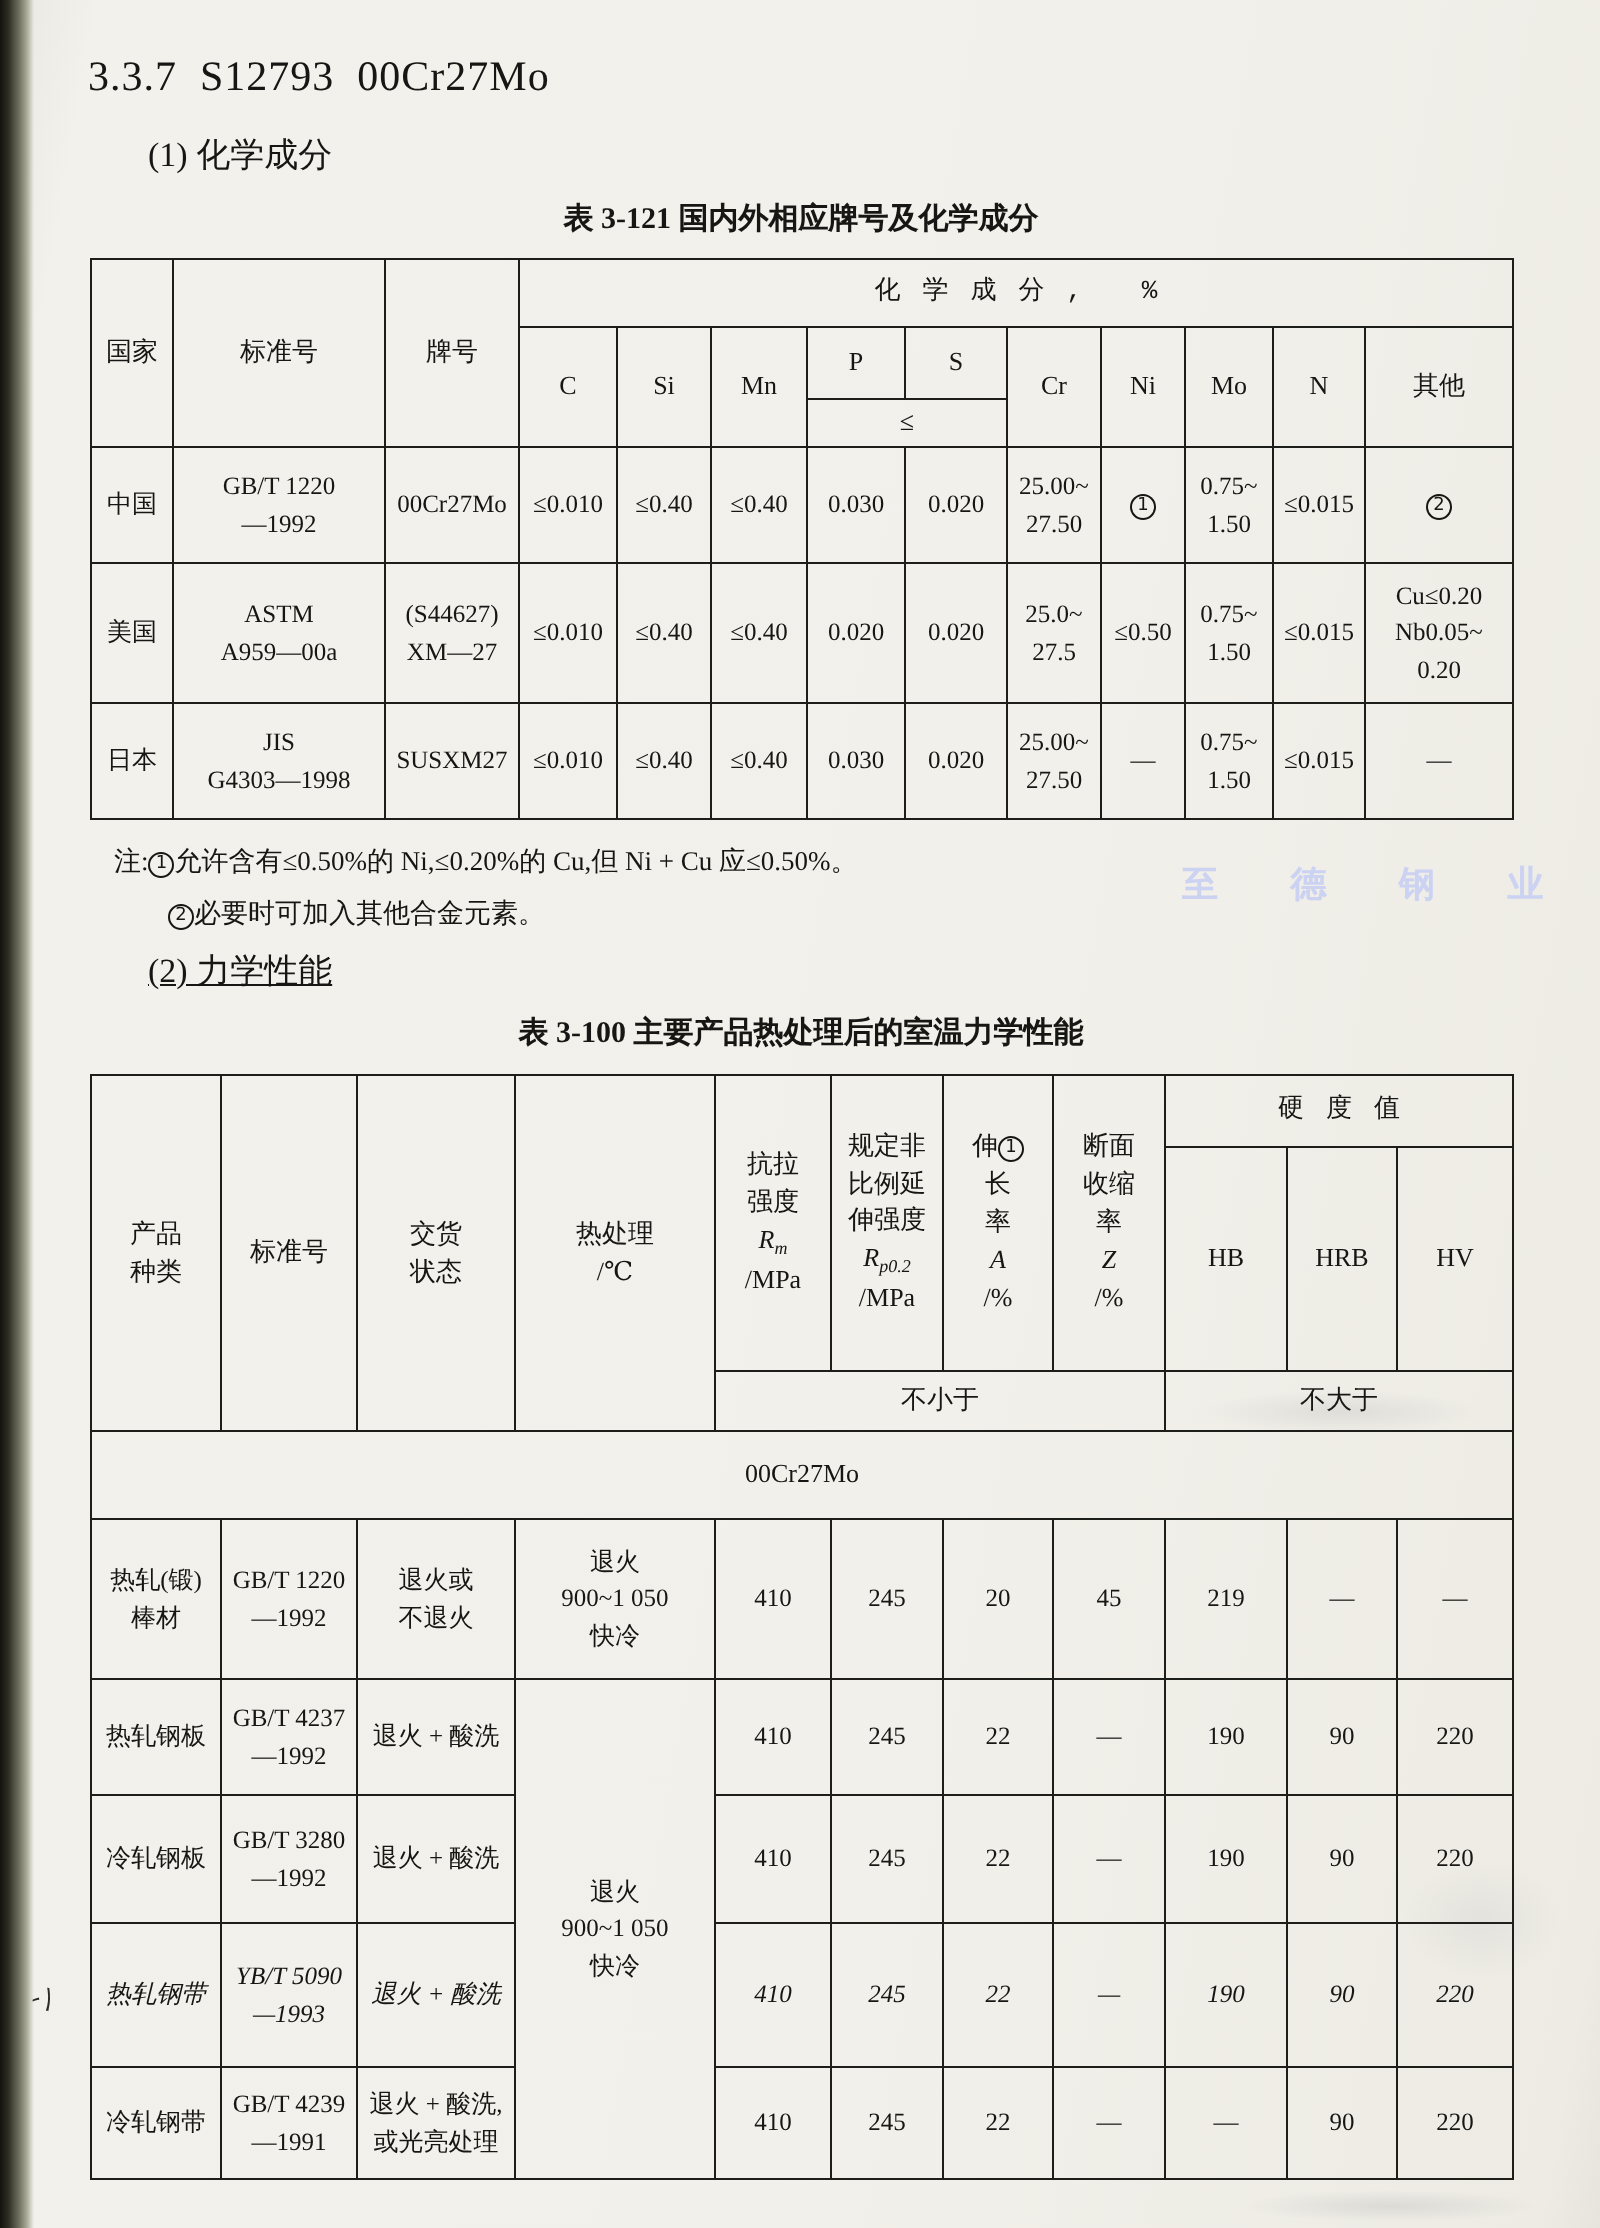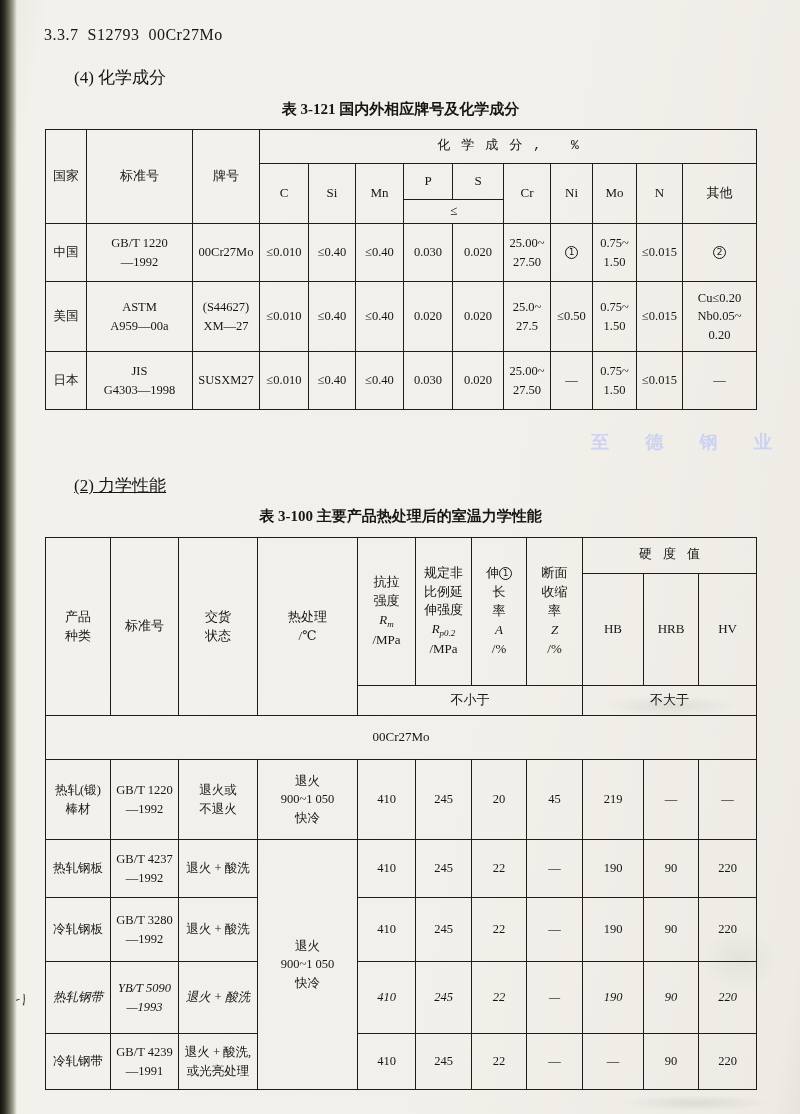--- a/index.html
+++ b/index.html
@@ -8,21 +8,21 @@
     font-family:"Liberation Serif","DejaVu Serif",serif;color:#161614;
   }
   .page{
     position:absolute;inset:0;overflow:hidden;
     background:linear-gradient(100deg,#e9e7e1 0%,#f3f1eb 5%,#f2f0ea 60%,#edebe4 97%,#e6e4dc 100%);
   }
   .spine{
     position:absolute;left:0;top:0;width:17px;height:100%;
     background:linear-gradient(to right,#13130d 0%,#2e2e24 25%,#6d6d5d 55%,#a7a796 78%,rgba(170,168,155,0) 100%);
   }
-  .heading{position:absolute;left:44px;top:26px;font-size:16px;letter-spacing:.5px;white-space:pre;}
+  .heading{position:absolute;left:44px;top:26px;font-size:21px;letter-spacing:.5px;white-space:pre;}
   .sub{position:absolute;font-size:17px;}
   .sub1{left:74px;top:66px;}
   .sub2{left:74px;top:474px;text-decoration:underline;}
   .caption{position:absolute;left:45px;width:711px;text-align:center;font-weight:bold;font-size:15px;}
   .cap1{top:100px;}
   .cap2{top:507px;}
   table.t{position:absolute;border-collapse:collapse;table-layout:fixed;width:711px;background:transparent;}
   .t1{left:45px;top:129px;}
   .t2{left:45px;top:537px;}
   .t th,.t td{
@@ -72,21 +72,21 @@
   .art2{left:620px;top:1095px;width:150px;height:16px;background:radial-gradient(ellipse at center,rgba(60,60,70,.10),rgba(0,0,0,0) 70%);}
   .art3{left:700px;top:930px;width:80px;height:60px;background:radial-gradient(ellipse at center,rgba(70,70,80,.06),rgba(0,0,0,0) 70%);}
 </style>
 </head>
 <body>
 
 <div class="page">
   <div class="spine"></div>
 
   <div class="heading">3.3.7  S12793  00Cr27Mo</div>
-  <div class="sub sub1">(4) 化学成分</div>
+  <div class="sub sub1">(1) 化学成分</div>
 
   <div class="caption cap1">表 3-121  国内外相应牌号及化学成分</div>
 
   <table class="t t1">
     <colgroup>
       <col style="width:41px">
         <col style="width:106px">
         <col style="width:67px">
       <col style="width:49px">
         <col style="width:47px">
@@ -165,20 +165,22 @@
           <td>25.00~<br>27.50</td>
           <td>—</td>
           <td>0.75~<br>1.50</td>
           <td>≤0.015</td>
           <td>—</td>
         </tr>
       </tbody>
   </table>
 
   <div class="notes">
+    <div>注:<span class="circ">1</span>允许含有≤0.50%的 Ni,≤0.20%的 Cu,但 Ni + Cu 应≤0.50%。</div>
+    <div class="note-indent"><span class="circ">2</span>必要时可加入其他合金元素。</div>
   </div>
 
   <div class="sub sub2">(2) 力学性能</div>
   <div class="caption cap2">表 3-100  主要产品热处理后的室温力学性能</div>
 
   <table class="t t2">
     <colgroup>
       <col style="width:65px">
         <col style="width:68px">
         <col style="width:79px">

